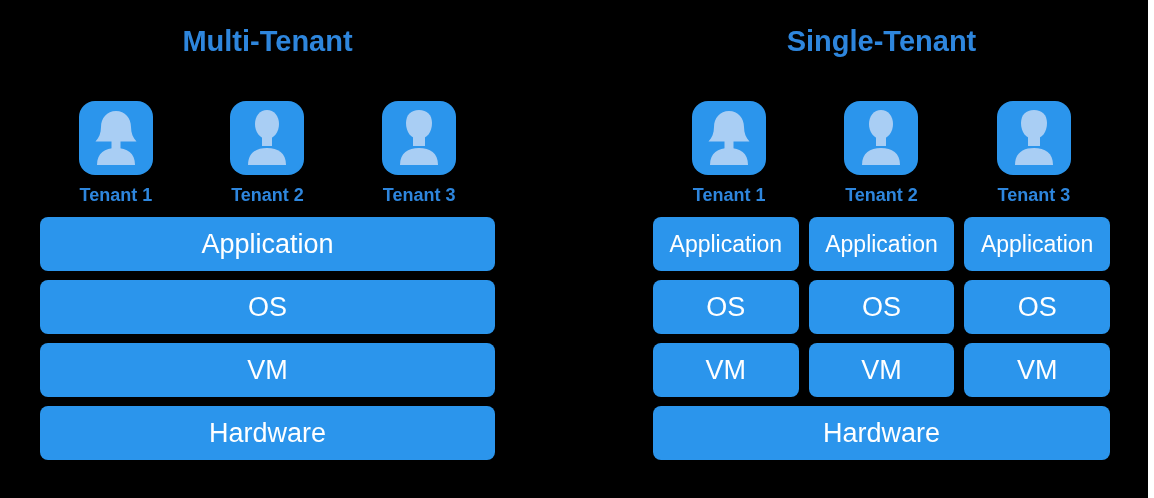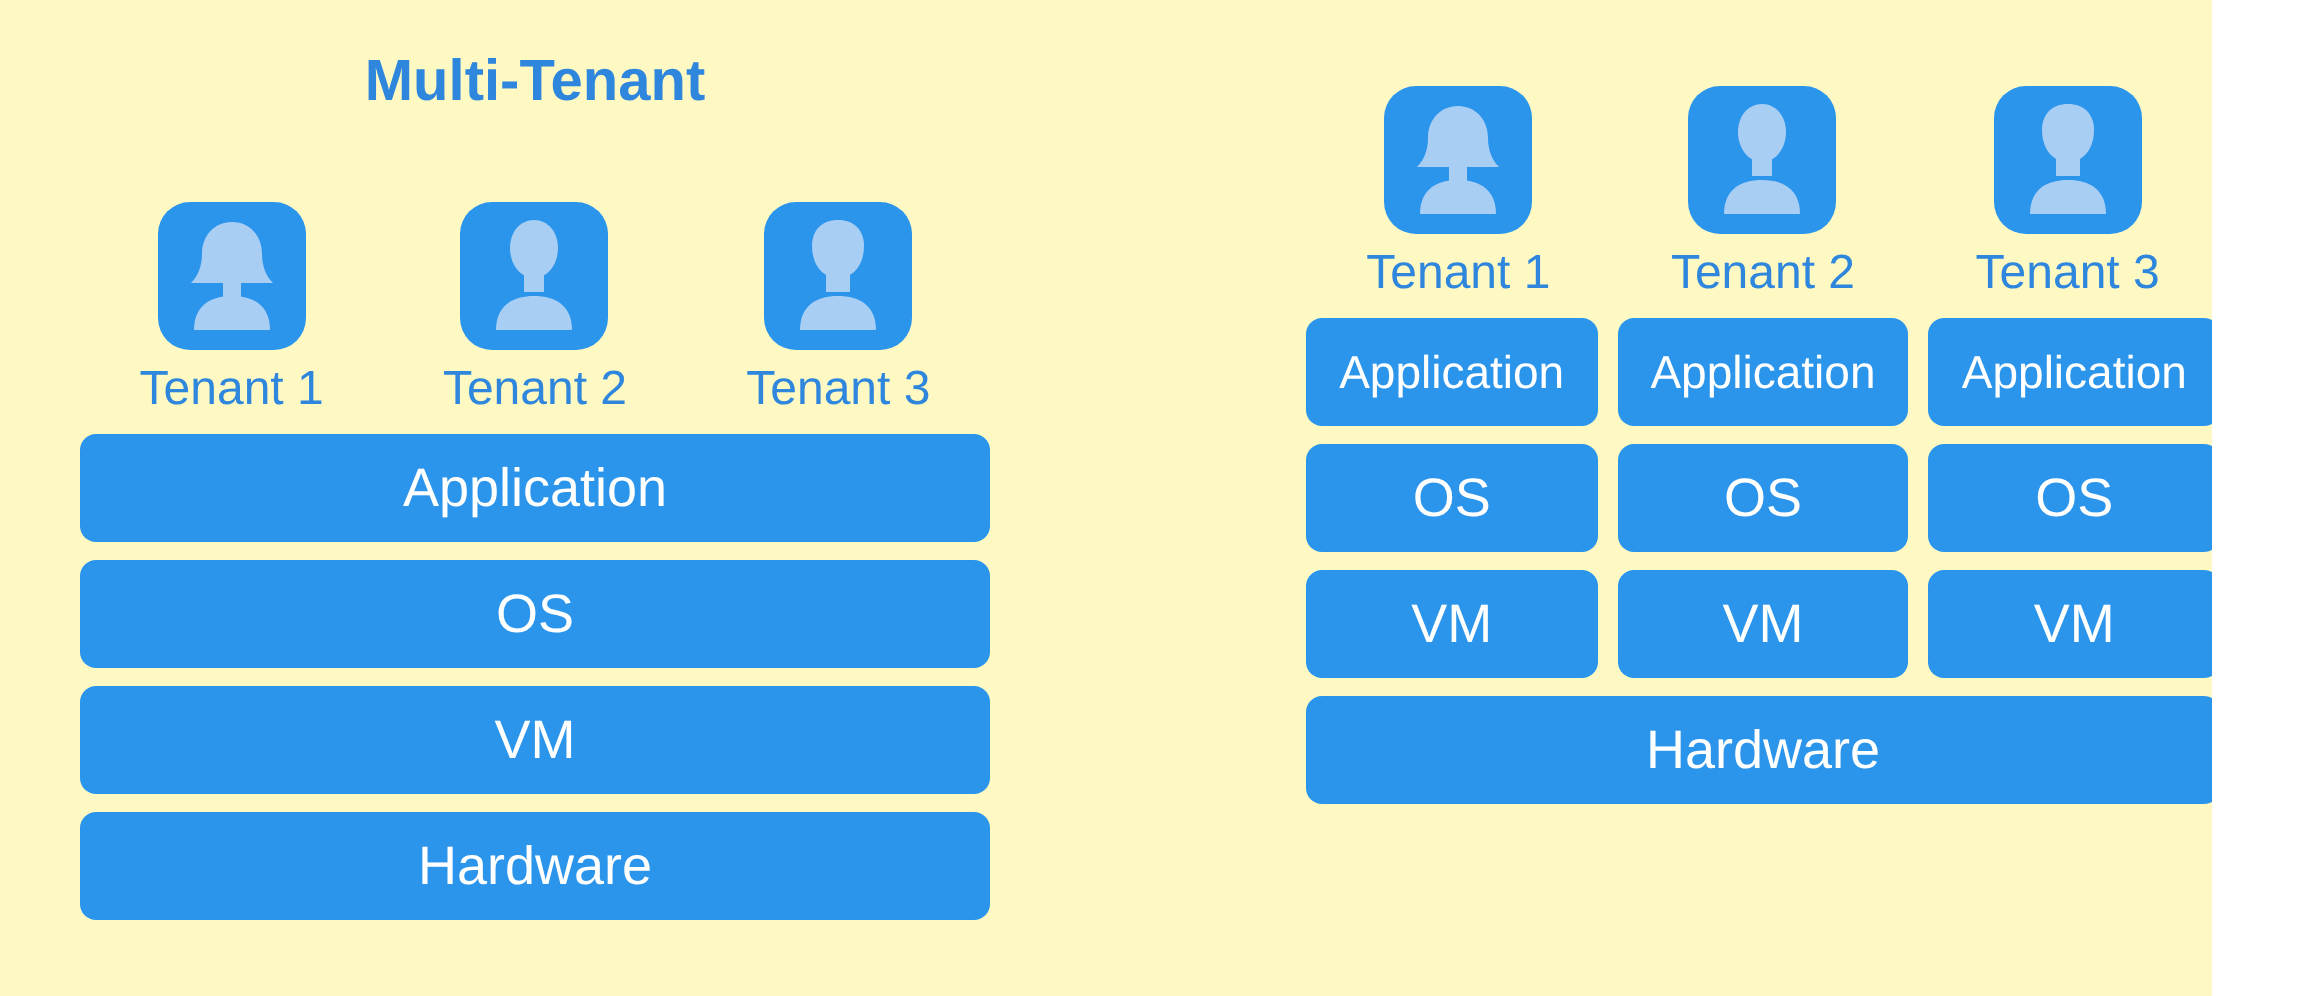--- a/index.html
+++ b/index.html
@@ -1,40 +1,40 @@
 <!DOCTYPE html>
 <html><head>
 <meta charset="utf-8">
 <style>
   html, body { margin:0; padding:0; background:#ffffff; }
   .canvas {
-    position:relative; width:1106px; height:498px; background:#fef9c3;
-    font-family:"Liberation Sans","DejaVu Sans",sans-serif; overflow:hidden;
+    position:relative; width:1106px; height:498px; background:#000000;
+    font-family:"Liberation Sans","DejaVu Sans",sans-serif; overflow:hidden;padding-left:42px;
   }
   .panel { position:absolute; top:0; }
   .panel-left  { left:40px;  width:455px; }
   .panel-right { left:653px; width:457px; }
   .panel-title {
     margin:24px 0 0 0; text-align:center;
     font-size:29px; line-height:34px; font-weight:bold; color:#2E86DD;
   }
   .tenants {
     display:grid; grid-template-columns:repeat(3,1fr);
     margin-top:43px;
   }
   .tenant { display:flex; flex-direction:column; align-items:center; }
   .avatar {
     width:74px; height:74px; border-radius:16px; background:#2B95EC;
     display:flex; align-items:center; justify-content:center;
   }
   .avatar svg { display:block; width:74px; height:74px; }
   .avatar .sil { fill:#A9CEF4; }
   .tenant-label {
-    margin-top:7px; font-size:24px; line-height:26px;
-    font-weight:normal; color:#2E86DD; white-space:nowrap;
+    margin-top:7px; font-size:18px; line-height:26px;
+    font-weight:bold; color:#2E86DD; white-space:nowrap;
   }
   .stack {
     margin-top:9px; display:flex; flex-direction:column; gap:9px;
   }
   .grid-stack {
     margin-top:9px; display:grid;
     grid-template-columns:repeat(3,1fr); gap:9px 10px;
   }
   .bar {
     height:54px; border-radius:8px; background:#2B95EC;
@@ -89,20 +89,21 @@
 
     <div class="stack">
       <div class="bar bar-large">Application</div>
       <div class="bar bar-large">OS</div>
       <div class="bar bar-large">VM</div>
       <div class="bar bar-large">Hardware</div>
     </div>
   </section>
 
   <section class="panel panel-right">
+    <h2 class="panel-title">Single-Tenant</h2>
 
     <div class="tenants">
       <div class="tenant">
         <div class="avatar">
           <svg viewBox="0 0 74 74" aria-hidden="true">
             <path class="sil" d="M37 10 C 28 10 22 17 22 26 C 22 32 20 37 16.5 40.5 L 57.5 40.5 C 54 37 52 32 52 26 C 52 17 46 10 37 10 Z"></path>
             <rect class="sil" x="32.5" y="38" width="9" height="10"></rect>
             <path class="sil" d="M18 64 C 18 52 26 47 37 47 C 48 47 56 52 56 64 Z"></path>
           </svg>
         </div>

